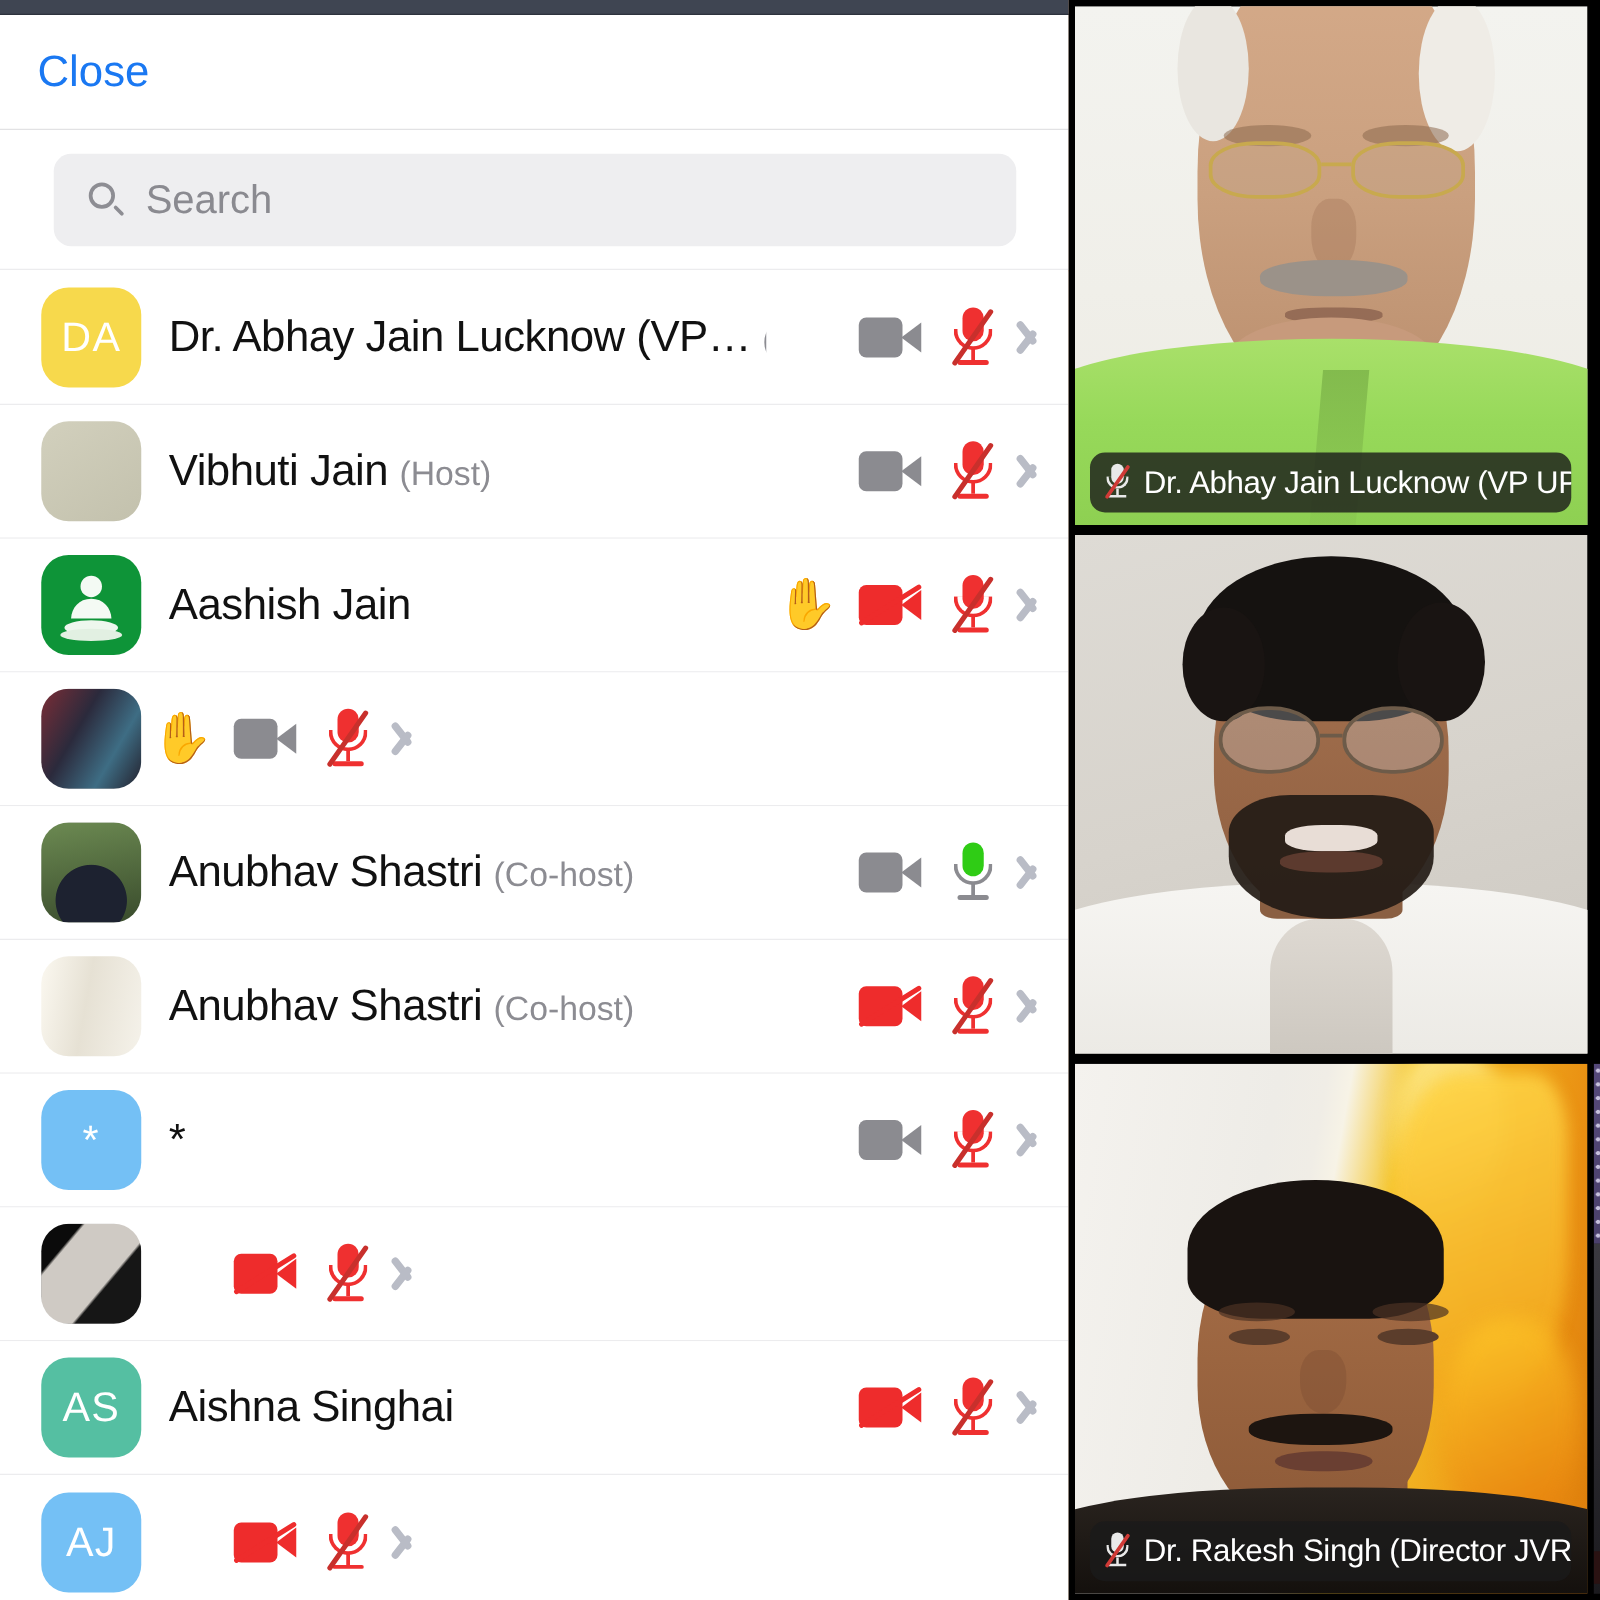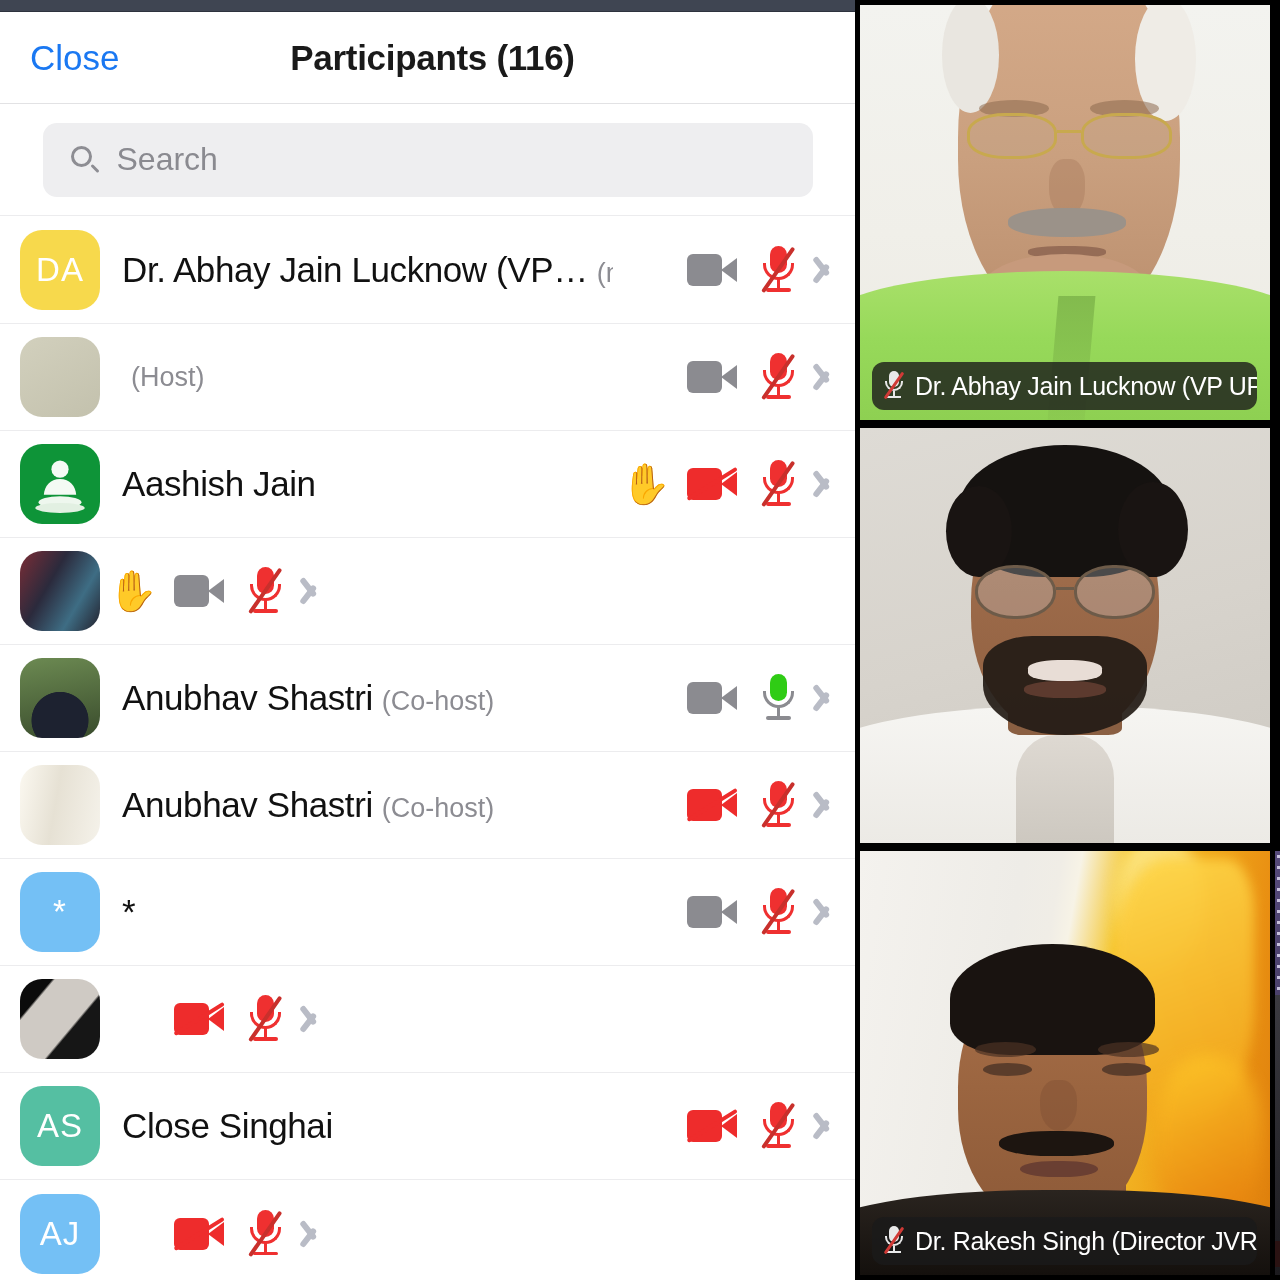--- a/index.html
+++ b/index.html
@@ -28,21 +28,21 @@
   #searchbox .mag { width:30px; height:30px; position:relative; flex:none; margin-right:16px; }
   #searchbox .mag i { position:absolute; width:21px; height:21px; border:3px solid #8d8d93;
      border-radius:50%; top:1px; left:0; }
   #searchbox .mag b { position:absolute; width:10px; height:3px; background:#8d8d93;
      transform:rotate(45deg); bottom:5px; right:1px; border-radius:2px; }
   #searchph { font-size:32px; color:#8a8a90; }
 
   
   #list { position:absolute; top:217px; left:0; right:0; bottom:0; overflow:hidden; }
   .row { height:107px; display:flex; align-items:center; position:relative;
-     border-bottom:1px solid #ececee; background:#fff; padding-left:20px; }
+     border-bottom:1px solid #ececee; background:#fff; padding-left:33px; }
   .row:last-child { border-bottom:none; }
 
   .avatar { width:80px; height:80px; border-radius:22px; flex:none; overflow:hidden;
      display:flex; align-items:center; justify-content:center; position:relative; }
   .avatar .ini { color:#fff; font-size:33px; letter-spacing:1px; }
 
   .nameblock { flex:1; display:flex; align-items:baseline; margin-left:22px; min-width:0;
      overflow:hidden; white-space:nowrap; }
   .pname { font-size:35px; color:#111; letter-spacing:-0.4px; }
   .prole { font-size:27px; color:#8c8c92; margin-left:9px; }
@@ -233,21 +233,20 @@
 <body>
 
 <div id="root">
 
   <div id="panel">
 
     <div id="topbar"></div>
 
     <div id="header">
       <div id="close-btn">Close</div>
-      <div id="title">Participants (116)</div>
     </div>
 
     <div id="searchwrap">
       <div id="searchbox">
         <span class="mag">
             <i></i>
             <b></b>
           </span>
         <span id="searchph">Search</span>
       </div>
@@ -278,20 +277,21 @@
                 <i class="base"></i>
                 <i class="slash"></i>
               </span>
             </span>
             <span class="chev"></span>
           </div>
         </div>
         <div class="row">
           <div class="avatar" style="background:#cbc9b6;background:linear-gradient(145deg,#d2d0bd,#c3c1ad);"></div>
           <div class="nameblock">
+            <span class="pname">Vibhuti Jain</span>
             <span class="prole">(Host)</span>
           </div>
           <div class="icons">
             <span class="slot hand"></span>
             <span class="slot">
               <span class="cam on">
                 <i class="body"></i>
                 <i class="lens"></i>
               </span>
             </span>
@@ -462,21 +462,21 @@
               </span>
             </span>
             <span class="chev"></span>
           </div>
         </div>
         <div class="row">
           <div class="avatar" style="background:#55bfa2;">
             <span class="ini">AS</span>
           </div>
           <div class="nameblock">
-            <span class="pname">Close Singhai</span>
+            <span class="pname">Aishna Singhai</span>
           </div>
           <div class="icons">
             <span class="slot hand"></span>
             <span class="slot">
               <span class="cam off">
                 <i class="body"></i>
                 <i class="lens"></i>
                 <i class="slash"></i>
               </span>
             </span>

